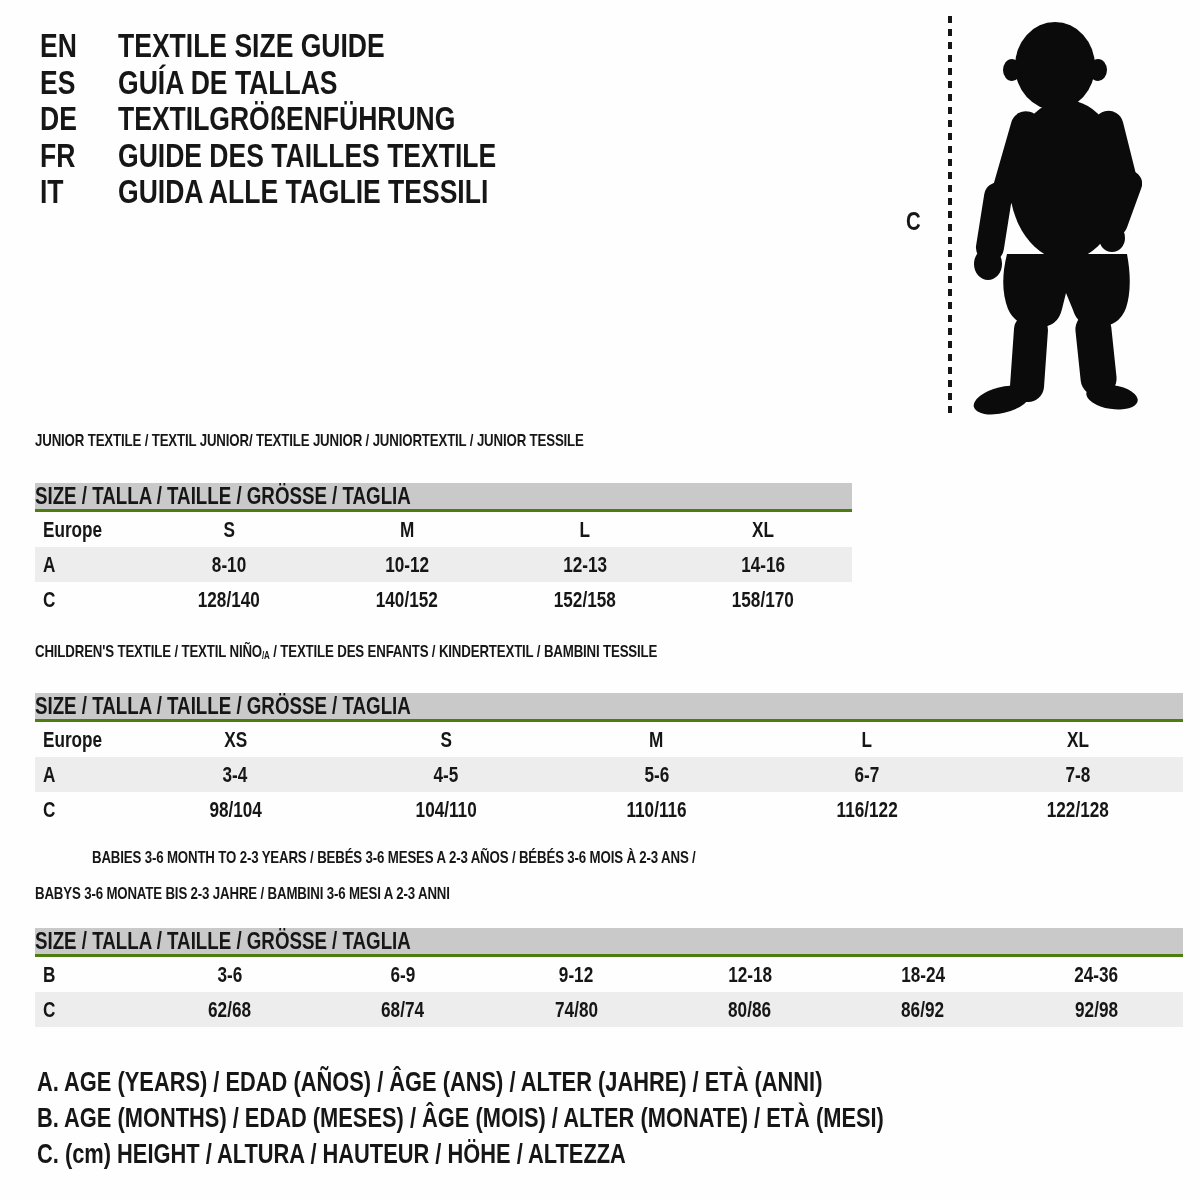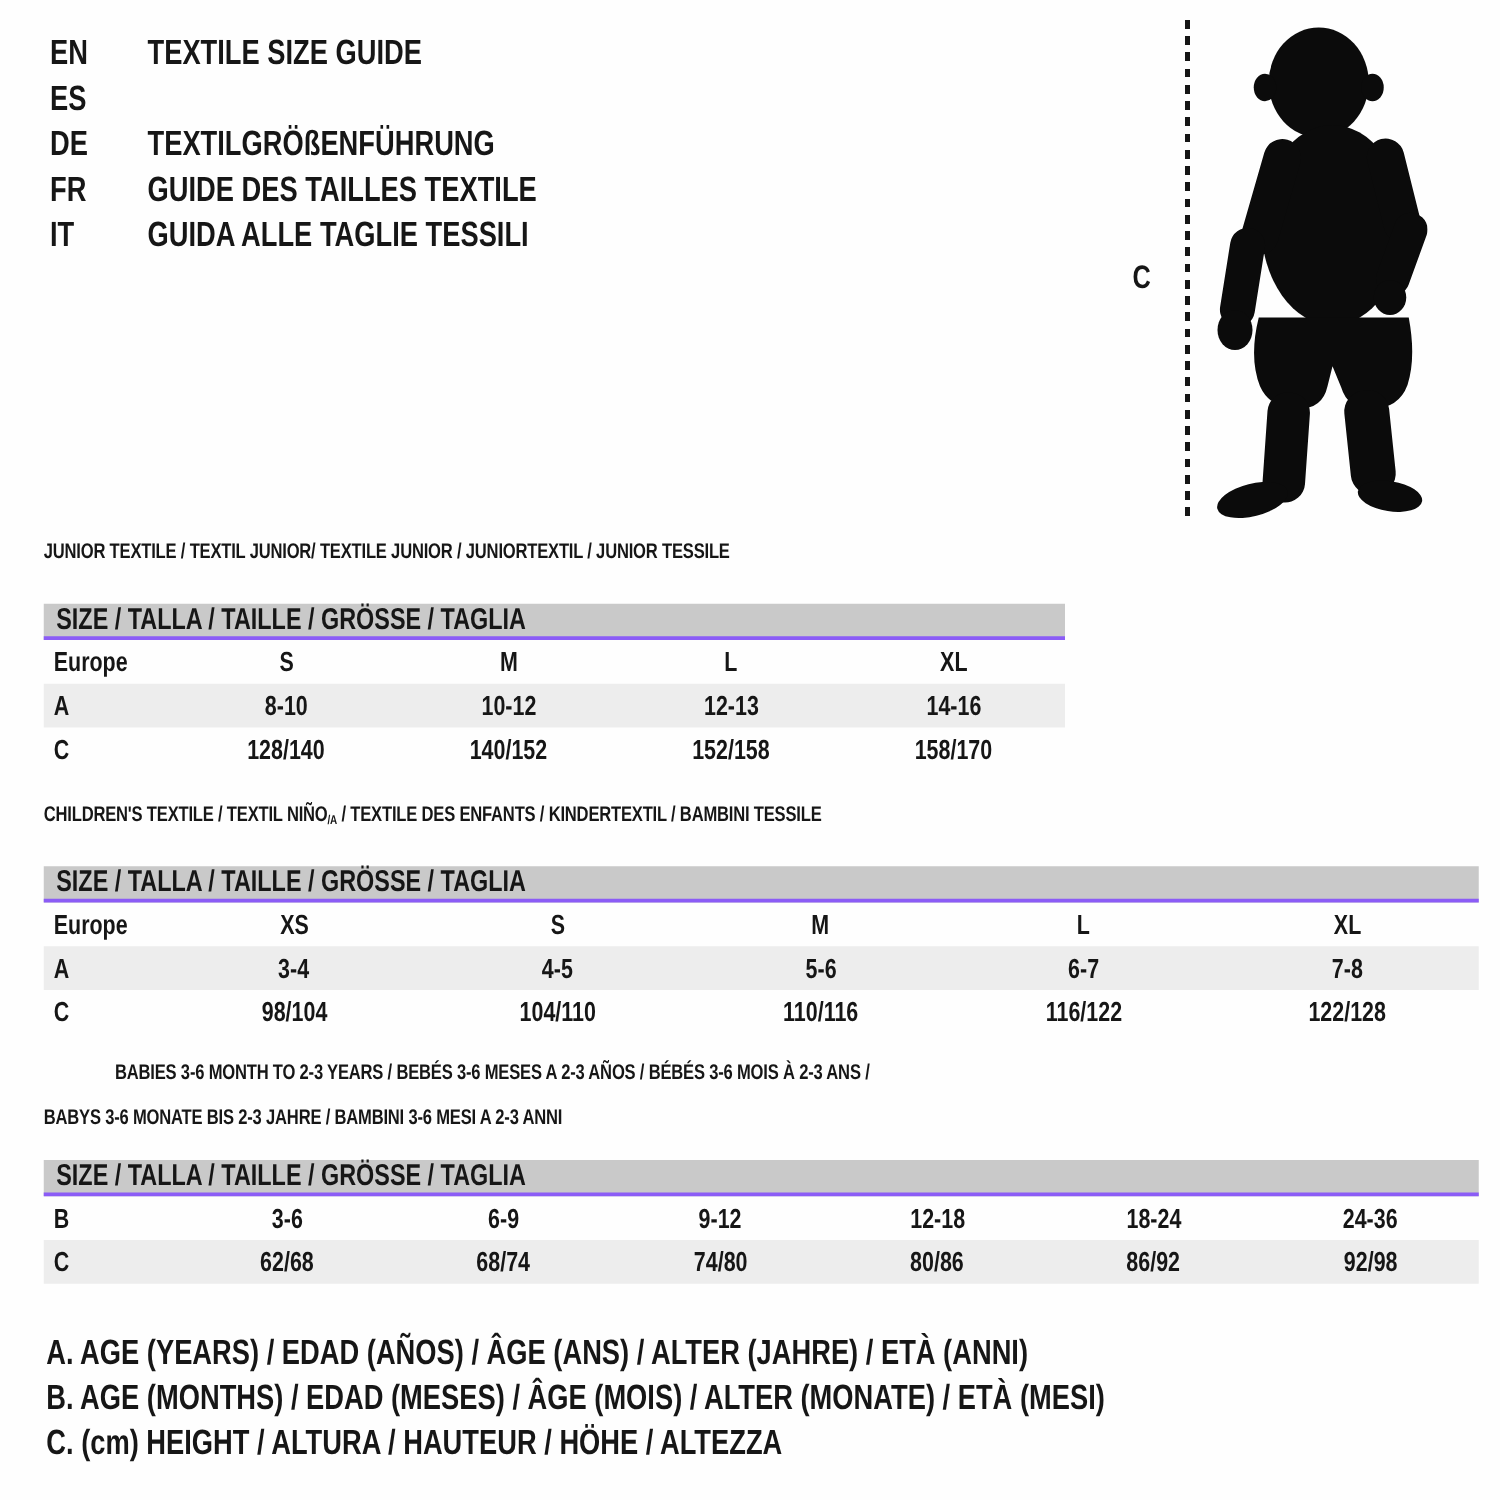--- a/index.html
+++ b/index.html
@@ -9,42 +9,42 @@
     font-family: "Liberation Sans", sans-serif;
     font-weight: bold; color: #161616;
   }
   .abs { position: absolute; }
   
   .cx { display: inline-block; transform: scaleX(0.78); transform-origin: 0 50%; white-space: nowrap; }
   .cx.center { transform-origin: 50% 50%; }
 
   
   .langs { left: 40px; top: 26px; width: 600px; }
-  .lang-row { position: relative; height: 36.5px; font-size: 28px; }
+  .lang-row { position: relative; height: 36.5px; font-size: 34px; }
   .lang-code { position: absolute; left: 0; top: 0; }
   .lang-label { position: absolute; left: 78px; top: 0; }
 
   
   .measure-line {
     left: 948px; top: 16px; width: 4px; height: 398px;
     background: repeating-linear-gradient(to bottom, #151515 0 7px, transparent 7px 13px);
   }
   .c-label { left: 906px; top: 206px; font-size: 26px; }
   .baby-svg { left: 962px; top: 14px; }
 
   
   .sec-title { font-size: 17px; letter-spacing: -0.2px; }
   .sub { font-size: 0.6em; position: relative; top: 0.22em; }
 
   
   .size-table { left: 35px; }
   .t-head {
-    background: #c9c9c9; border-bottom: 3px solid #8b5cf6;
+    background: #c9c9c9; border-bottom: 3px solid #4d7c0f;
     height: 26px; display: flex; align-items: center;
-    padding-left: 10px; font-size: 24px;
+    padding-left: 0; font-size: 24px;
   }
   .t-row { display: grid; height: 35px; align-items: center; font-size: 22px; }
   .t-row.alt { background: #ededed; }
   .t1 { width: 817px; }
   .t1 .t-row { grid-template-columns: 105px repeat(4, 1fr); }
   .t2, .t3 { width: 1148px; }
   .t2 .t-row { grid-template-columns: 95px repeat(5, 1fr); }
   .t3 .t-row { grid-template-columns: 108px repeat(6, 1fr); }
   .row-label { padding-left: 8px; text-align: left; }
   .cell { text-align: center; }
@@ -56,20 +56,21 @@
 </head>
 <body>
 
 <div class="abs langs">
   <div class="lang-row">
     <span class="lang-code"><span class="cx">EN</span></span>
     <span class="lang-label"><span class="cx">TEXTILE SIZE GUIDE</span></span>
   </div>
   <div class="lang-row">
     <span class="lang-code"><span class="cx">ES</span></span>
+    <span class="lang-label"><span class="cx">GUÍA DE TALLAS</span></span>
   </div>
   <div class="lang-row">
     <span class="lang-code"><span class="cx">DE</span></span>
     <span class="lang-label"><span class="cx">TEXTILGRÖßENFÜHRUNG</span></span>
   </div>
   <div class="lang-row">
     <span class="lang-code"><span class="cx">FR</span></span>
     <span class="lang-label"><span class="cx">GUIDE DES TAILLES TEXTILE</span></span>
   </div>
   <div class="lang-row">

